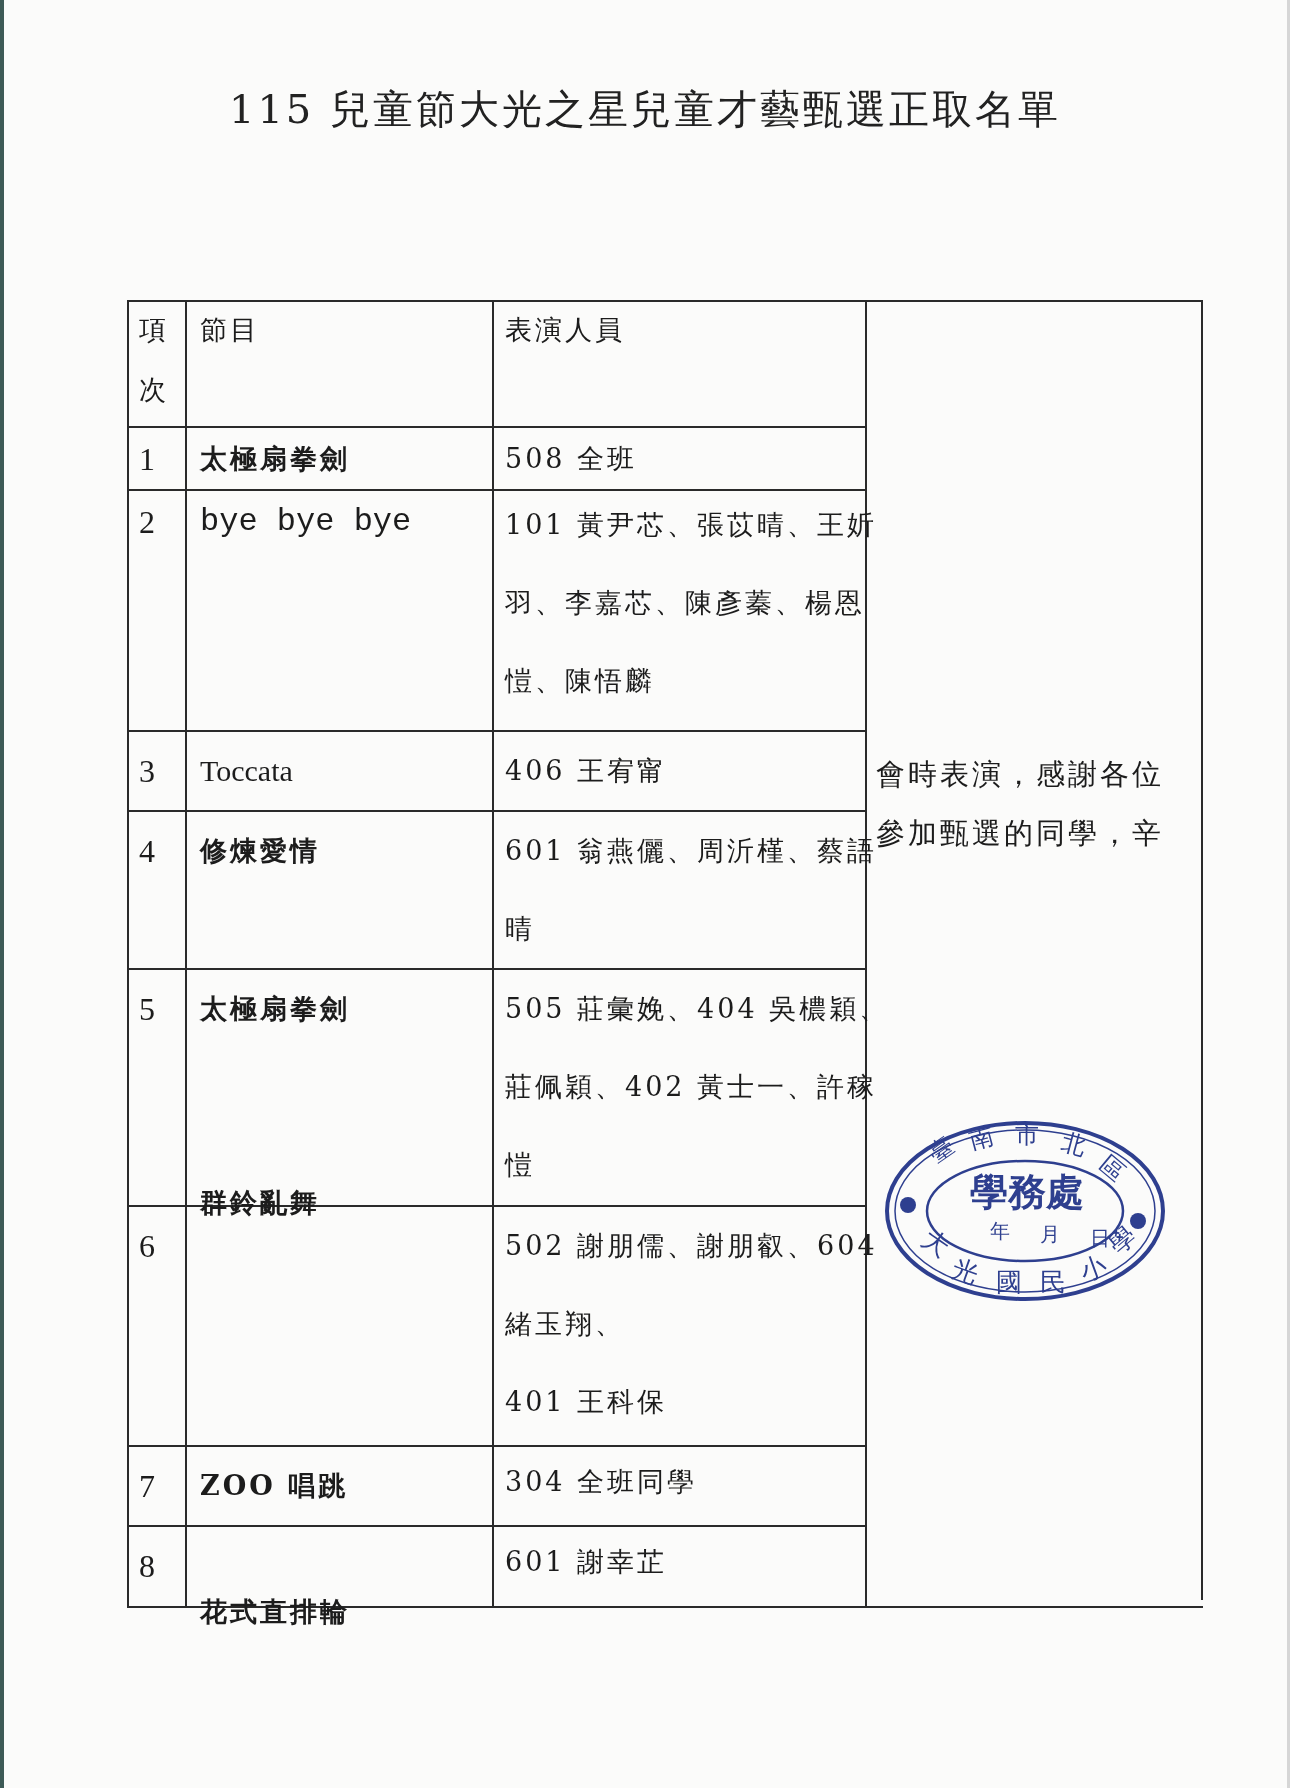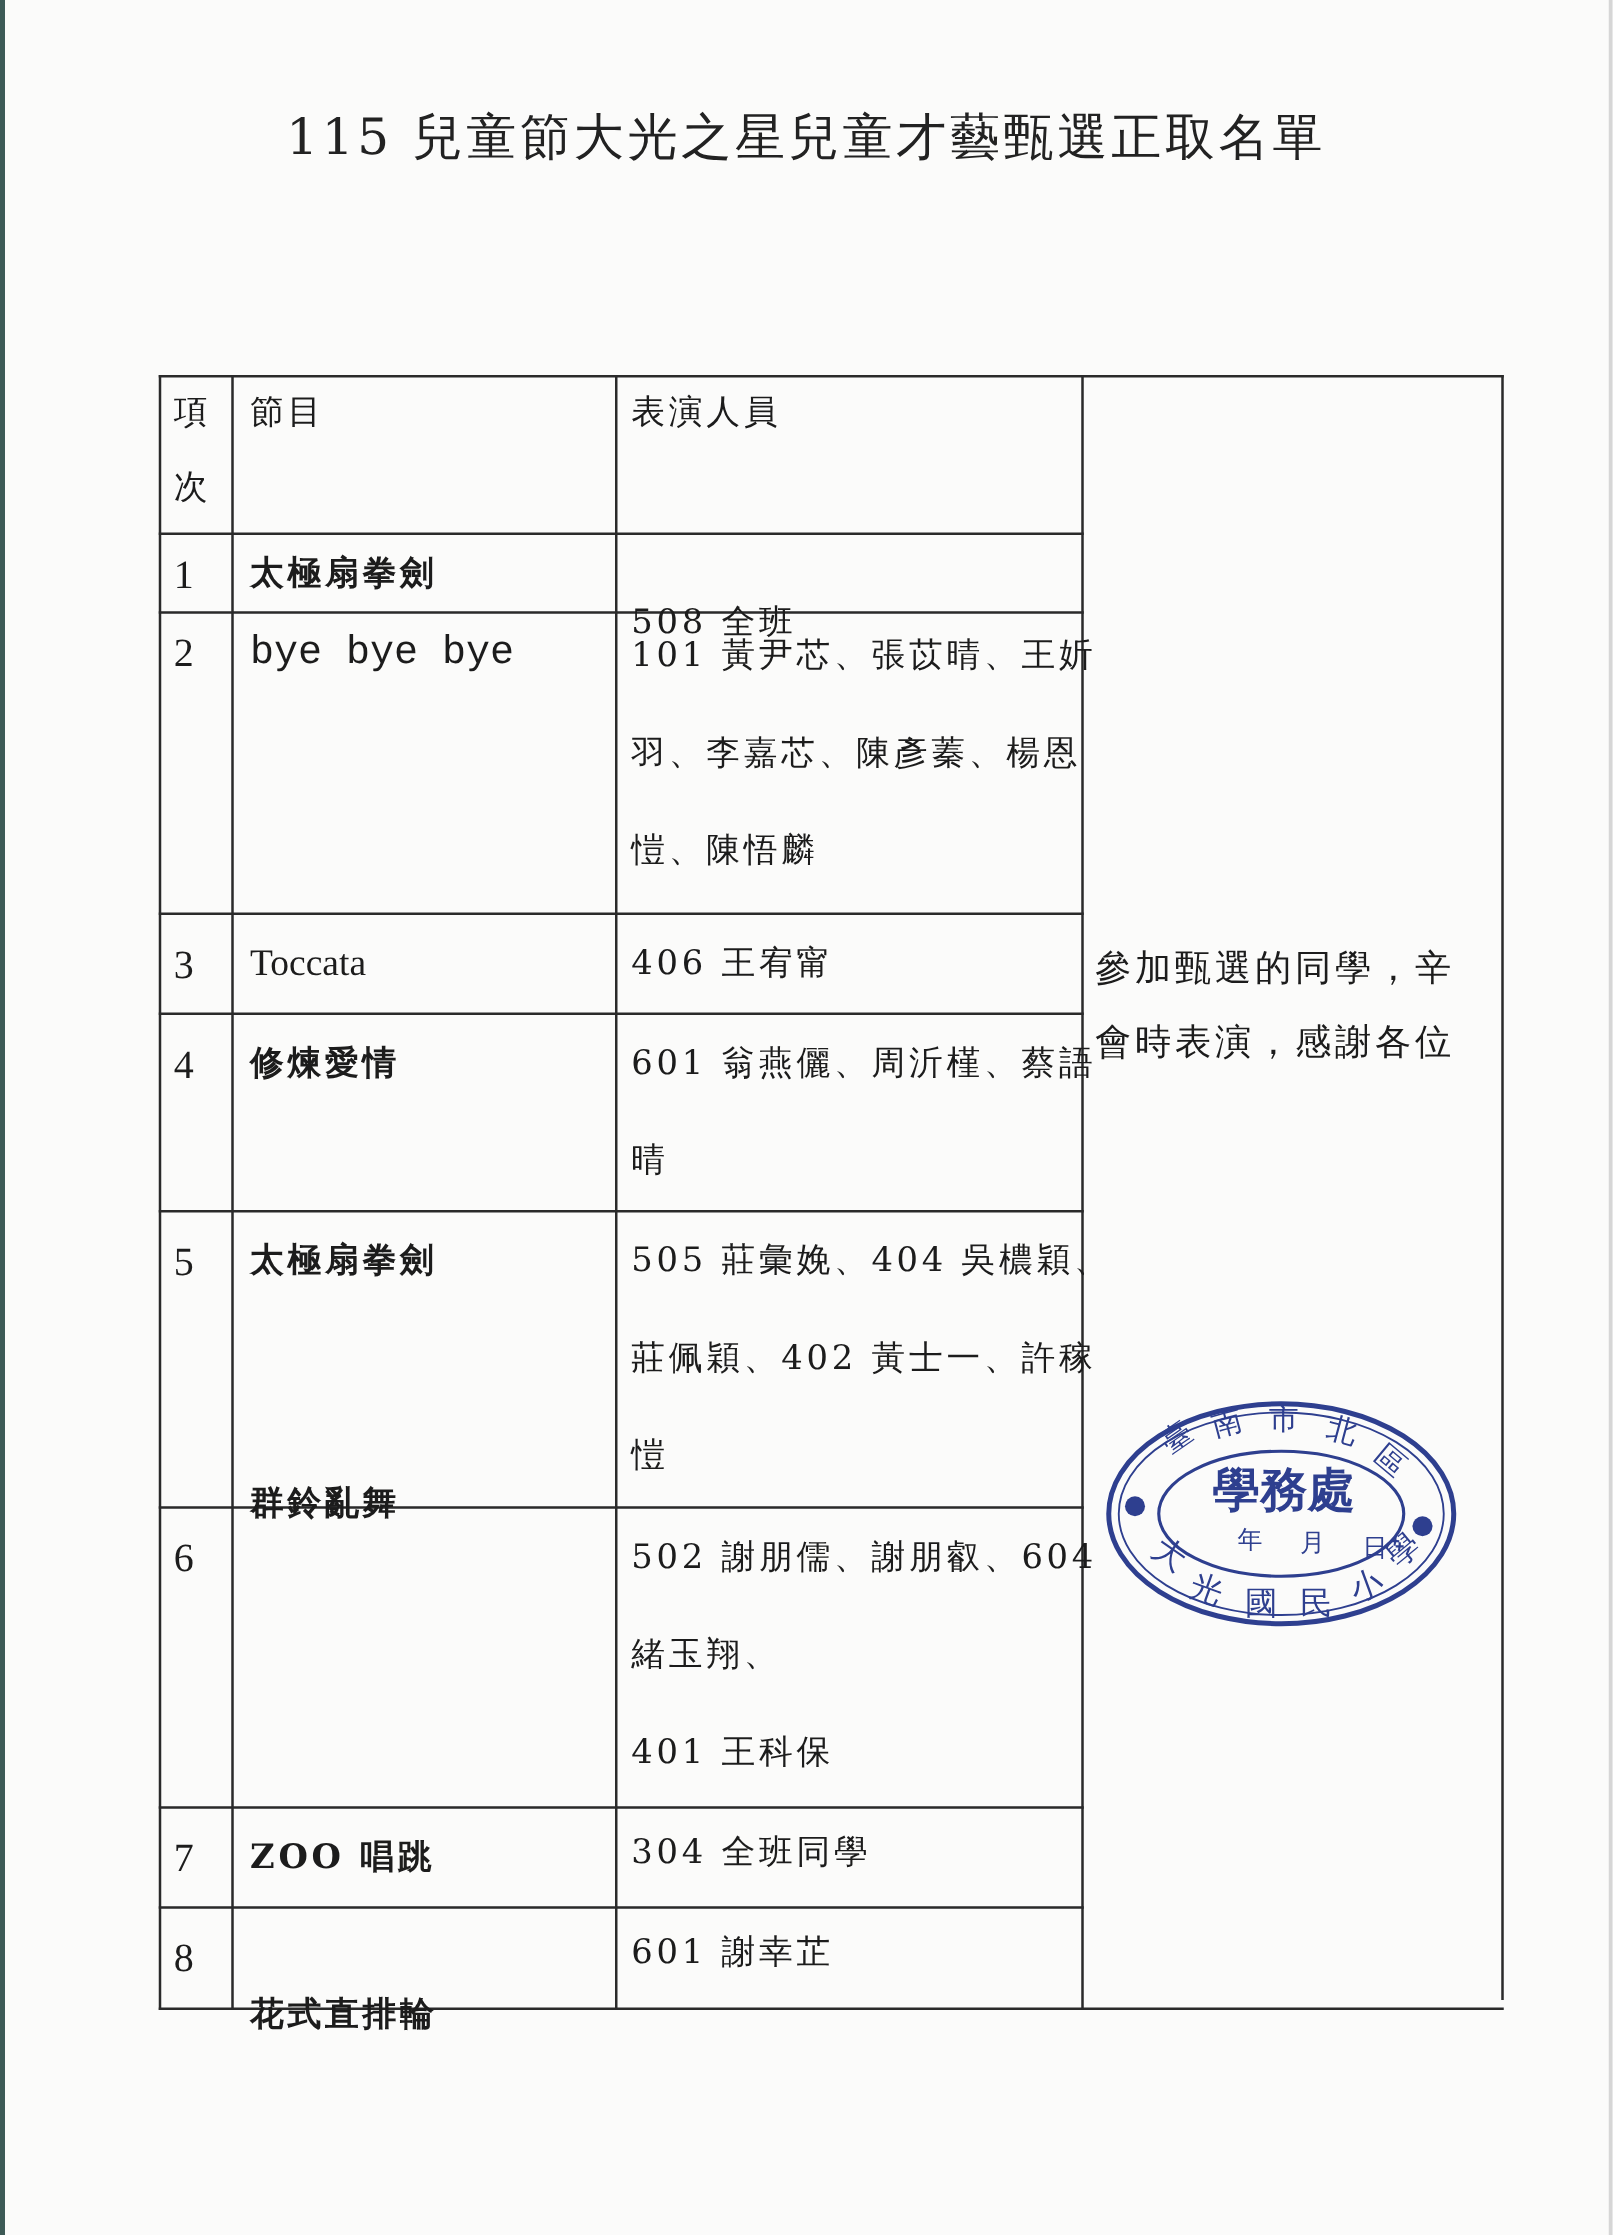--- a/index.html
+++ b/index.html
@@ -51,21 +51,21 @@
   <div class="line" style="left:0;top:1145px;width:740px;height:2px;"></div>
   <div class="line" style="left:0;top:1225px;width:740px;height:2px;"></div>
 
   <div class="cell" style="left:12px;top:0;line-height:60px;">項</div>
   <div class="cell" style="left:12px;top:60px;line-height:60px;">次</div>
   <div class="cell" style="left:73px;top:0;line-height:60px;">節目</div>
   <div class="cell" style="left:378px;top:0;line-height:60px;">表演人員</div>
 
   <div class="cell num" style="left:12px;top:128px;line-height:62px;">1</div>
   <div class="cell prog" style="left:73px;top:128px;line-height:62px;font-weight:bold;">太極扇拳劍</div>
-  <div class="cell" style="left:378px;top:128px;line-height:62px;margin-top:39px;">508 全班</div>
+  <div class="cell" style="left:378px;top:128px;line-height:62px;">508 全班</div>
 
   <div class="cell num" style="left:12px;top:191px;line-height:62px;">2</div>
   <div class="cell prog latin" style="left:73px;top:191px;line-height:62px;">bye bye bye</div>
   <div class="cell" style="left:378px;top:186px;">101 黃尹芯、張苡晴、王妡</div>
   <div class="cell" style="left:378px;top:264px;">羽、李嘉芯、陳彥蓁、楊恩</div>
   <div class="cell" style="left:378px;top:342px;">愷、陳悟麟</div>
 
   <div class="cell num" style="left:12px;top:432px;">3</div>
   <div class="cell prog" style="left:73px;top:432px;font-family:'Liberation Serif',serif;font-size:30px;letter-spacing:0;">Toccata</div>
   <div class="cell" style="left:378px;top:432px;">406 王宥甯</div>
@@ -90,22 +90,22 @@
   <div class="cell num" style="left:12px;top:1147px;">7</div>
   <div class="cell prog" style="left:73px;top:1147px;font-weight:bold;">ZOO 唱跳</div>
   <div class="cell" style="left:378px;top:1143px;">304 全班同學</div>
 
   <div class="cell num" style="left:12px;top:1227px;">8</div>
   <div class="cell prog" style="left:73px;top:1227px;font-weight:bold;margin-top:46px;">花式直排輪</div>
   <div class="cell" style="left:378px;top:1223px;">601 謝幸芷</div>
 </div>
 
 <div class="note">
+  <div>會時表演，感謝各位</div>
   <div>參加甄選的同學，辛</div>
-  <div>會時表演，感謝各位</div>
 </div>
 
 <div class="stamp">
   <svg width="290" height="196" viewBox="0 0 290 196">
     <g fill="none" stroke="#2e3f8f">
       <ellipse cx="145" cy="98" rx="138" ry="88" stroke-width="4"></ellipse>
       <ellipse cx="145" cy="98" rx="130" ry="81" stroke-width="1.5"></ellipse>
       <ellipse cx="145" cy="98" rx="98" ry="50" stroke-width="2.5"></ellipse>
     </g>
     <g fill="#2e3f8f" font-family="DejaVu Serif, serif">

